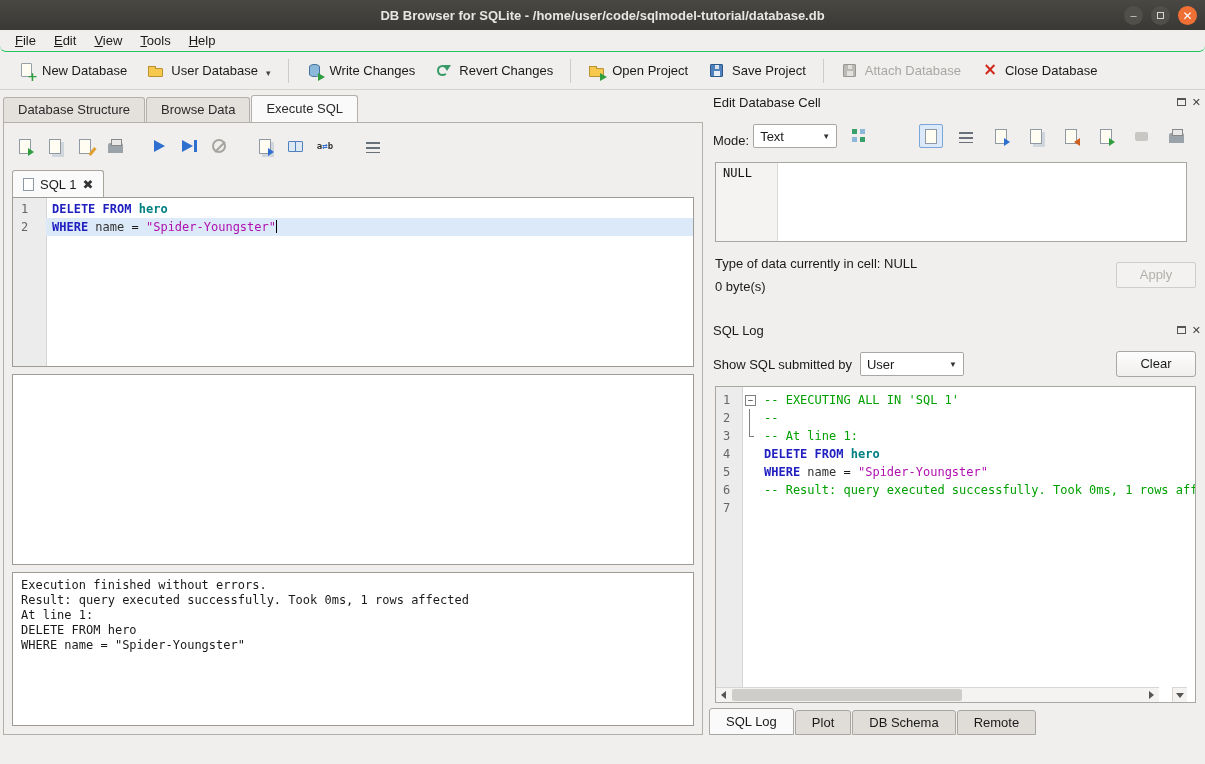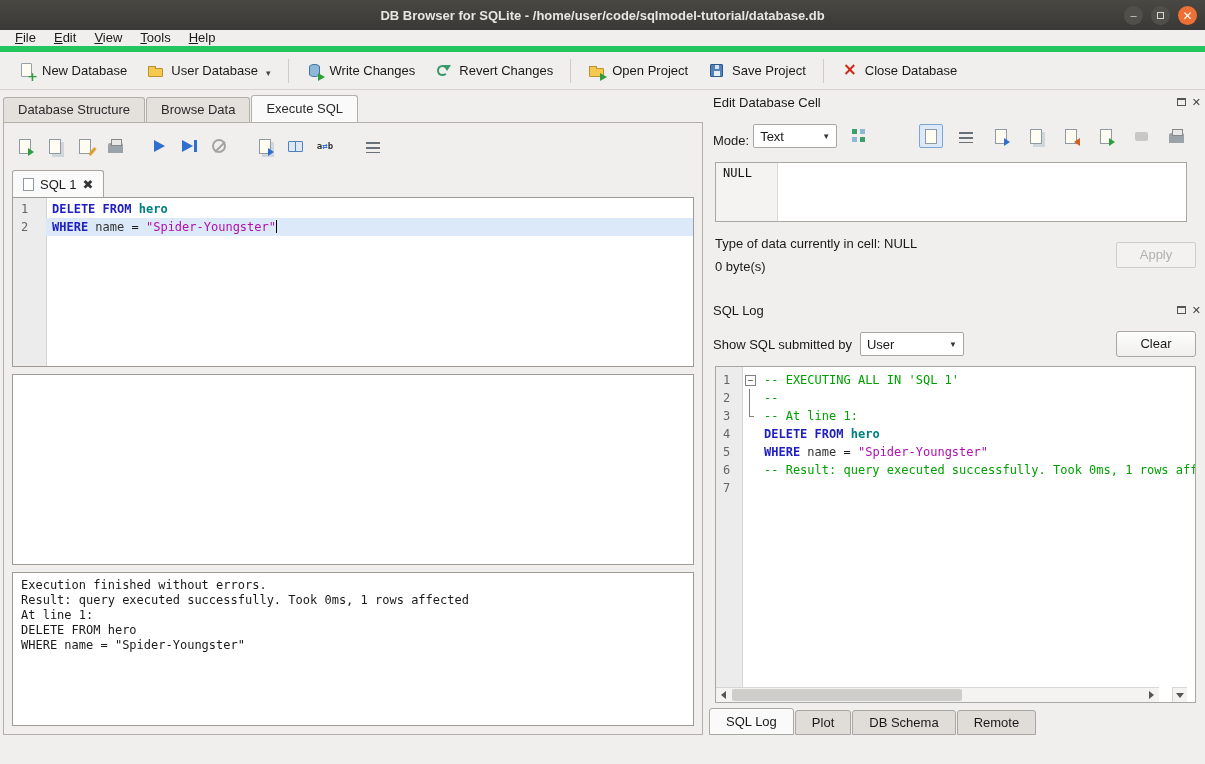--- a/index.html
+++ b/index.html
@@ -9,21 +9,21 @@
 
   
   .titlebar { position:absolute; top:0; left:0; right:0; height:30px; background:linear-gradient(#4a4843,#3b3935); display:flex; align-items:center; }
   .titlebar .title { flex:1; text-align:center; color:#e8e6e2; font-weight:bold; font-size:13px; }
   .win-btns { position:absolute; right:8px; top:6px; display:flex; gap:8px; }
   .win-btn { width:19px; height:19px; border-radius:50%; background:#514f49; color:#d8d6d2; display:flex; align-items:center; justify-content:center; font-size:11px; line-height:1; cursor:default; }
   .win-btn.close { background:#ee7035; color:#fff; font-size:12px; }
   .win-btn .maxbox { width:7px; height:7px; border:1px solid #d8d6d2; display:block; }
 
   
-  .menubar { position:absolute; top:30px; left:0; right:0; height:22px; background:#f0efed; display:flex; align-items:center; padding-left:6px; border-bottom:6px solid #22c55e; }
+  .menubar { position:absolute; top:30px; left:0; right:0; height:22px; background:#f0efed; display:flex; align-items:center; padding-left:6px; border-bottom:1px solid #22c55e;border-radius:6px; }
   .menu-item { padding:0 9px; height:22px; line-height:22px; }
   .menu-item .mn { text-decoration:underline; }
 
   
   .toolbar { position:absolute; top:52px; left:0; right:0; height:38px; display:flex; align-items:center; padding-left:10px; gap:4px; border-bottom:1px solid #d6d3ce; }
   .tb-btn { display:flex; align-items:center; gap:6px; padding:5px 8px; border-radius:3px; }
   .tb-btn.disabled { color:#a9a7a3; }
   .tb-sep { width:1px; height:24px; background:#cfccc7; margin:0 5px; }
   .dd-arrow { font-size:9px; color:#444; margin-left:2px; align-self:flex-end; padding-bottom:2px; }
 
@@ -116,21 +116,21 @@
       linear-gradient(#8cb8da,#8cb8da) 8px 0/5px 5px no-repeat,
       linear-gradient(#8cb8da,#8cb8da) 0 8px/5px 5px no-repeat,
       linear-gradient(#3aa06a,#3aa06a) 8px 8px/5px 5px no-repeat; }
   .cell-icons { display:flex; align-items:center; gap:11px; margin-left:48px; }
   .icon-btn { width:24px; height:24px; display:flex; align-items:center; justify-content:center; border:1px solid transparent; border-radius:2px; }
   .icon-btn.pressed { background:#dce9f8; border-color:#7aa7d8; }
   .mini-doc.blue-a::after { content:""; position:absolute; right:-4px; bottom:-3px; border-left:6px solid #2e6fd0; border-top:4px solid transparent; border-bottom:4px solid transparent; }
   .mini-doc.red-a::after { content:""; position:absolute; right:-4px; bottom:-3px; border-right:6px solid #d06020; border-top:4px solid transparent; border-bottom:4px solid transparent; }
   .null-ic { width:13px; height:9px; background:#c9c7c3; border-radius:2px; }
 
-  .cell-editor { margin:14px 18px 0 8px; height:60px; background:#fff; border:1px solid #a9a7a3; position:relative; font-family:"DejaVu Sans Mono","Liberation Mono",monospace; font-size:12px; flex:0 0 auto; }
+  .cell-editor { margin:14px 18px 0 8px; height:80px; background:#fff; border:1px solid #a9a7a3; position:relative; font-family:"DejaVu Sans Mono","Liberation Mono",monospace; font-size:12px; flex:0 0 auto; }
   .cell-editor .cell-gutter { position:absolute; left:0; top:0; bottom:0; width:62px; background:#f4f3f1; border-right:1px solid #dcdad6; padding:3px 0 0 7px; color:#111; }
 
   .cell-info-row { position:relative; margin-top:14px; padding-left:8px; flex:0 0 auto; height:48px; }
   .cell-info-row .t1 { display:block; }
   .cell-info-row .t2 { display:block; margin-top:8px; }
   .apply-btn { position:absolute; right:9px; top:6px; width:80px; height:26px; background:#f3f2f0; border:1px solid #cfcdc9; border-radius:2px; color:#b2b0ac; text-align:center; line-height:24px; }
 
   .log-filter-row { display:flex; align-items:center; margin-top:10px; padding-left:6px; height:28px; flex:0 0 auto; position:relative; }
   .user-combo { width:104px; margin-left:8px; }
   .clear-btn { position:absolute; right:9px; top:1px; width:80px; height:26px; background:linear-gradient(#fdfdfd,#f0efed); border:1px solid #a9a7a3; border-radius:3px; text-align:center; line-height:24px; color:#1a1a1a; }
@@ -222,20 +222,26 @@
         </span>
       <span>Open Project</span>
     </div>
     <div class="tb-btn">
       <span class="icn">
           <span class="floppy"></span>
         </span>
       <span>Save Project</span>
     </div>
     <div class="tb-sep"></div>
+    <div class="tb-btn disabled">
+      <span class="icn gray">
+          <span class="floppy"></span>
+        </span>
+      <span>Attach Database</span>
+    </div>
     <div class="tb-btn">
       <span class="icn">
           <span class="xred">×</span>
         </span>
       <span>Close Database</span>
     </div>
   </div>
 
   <div class="content">
 

